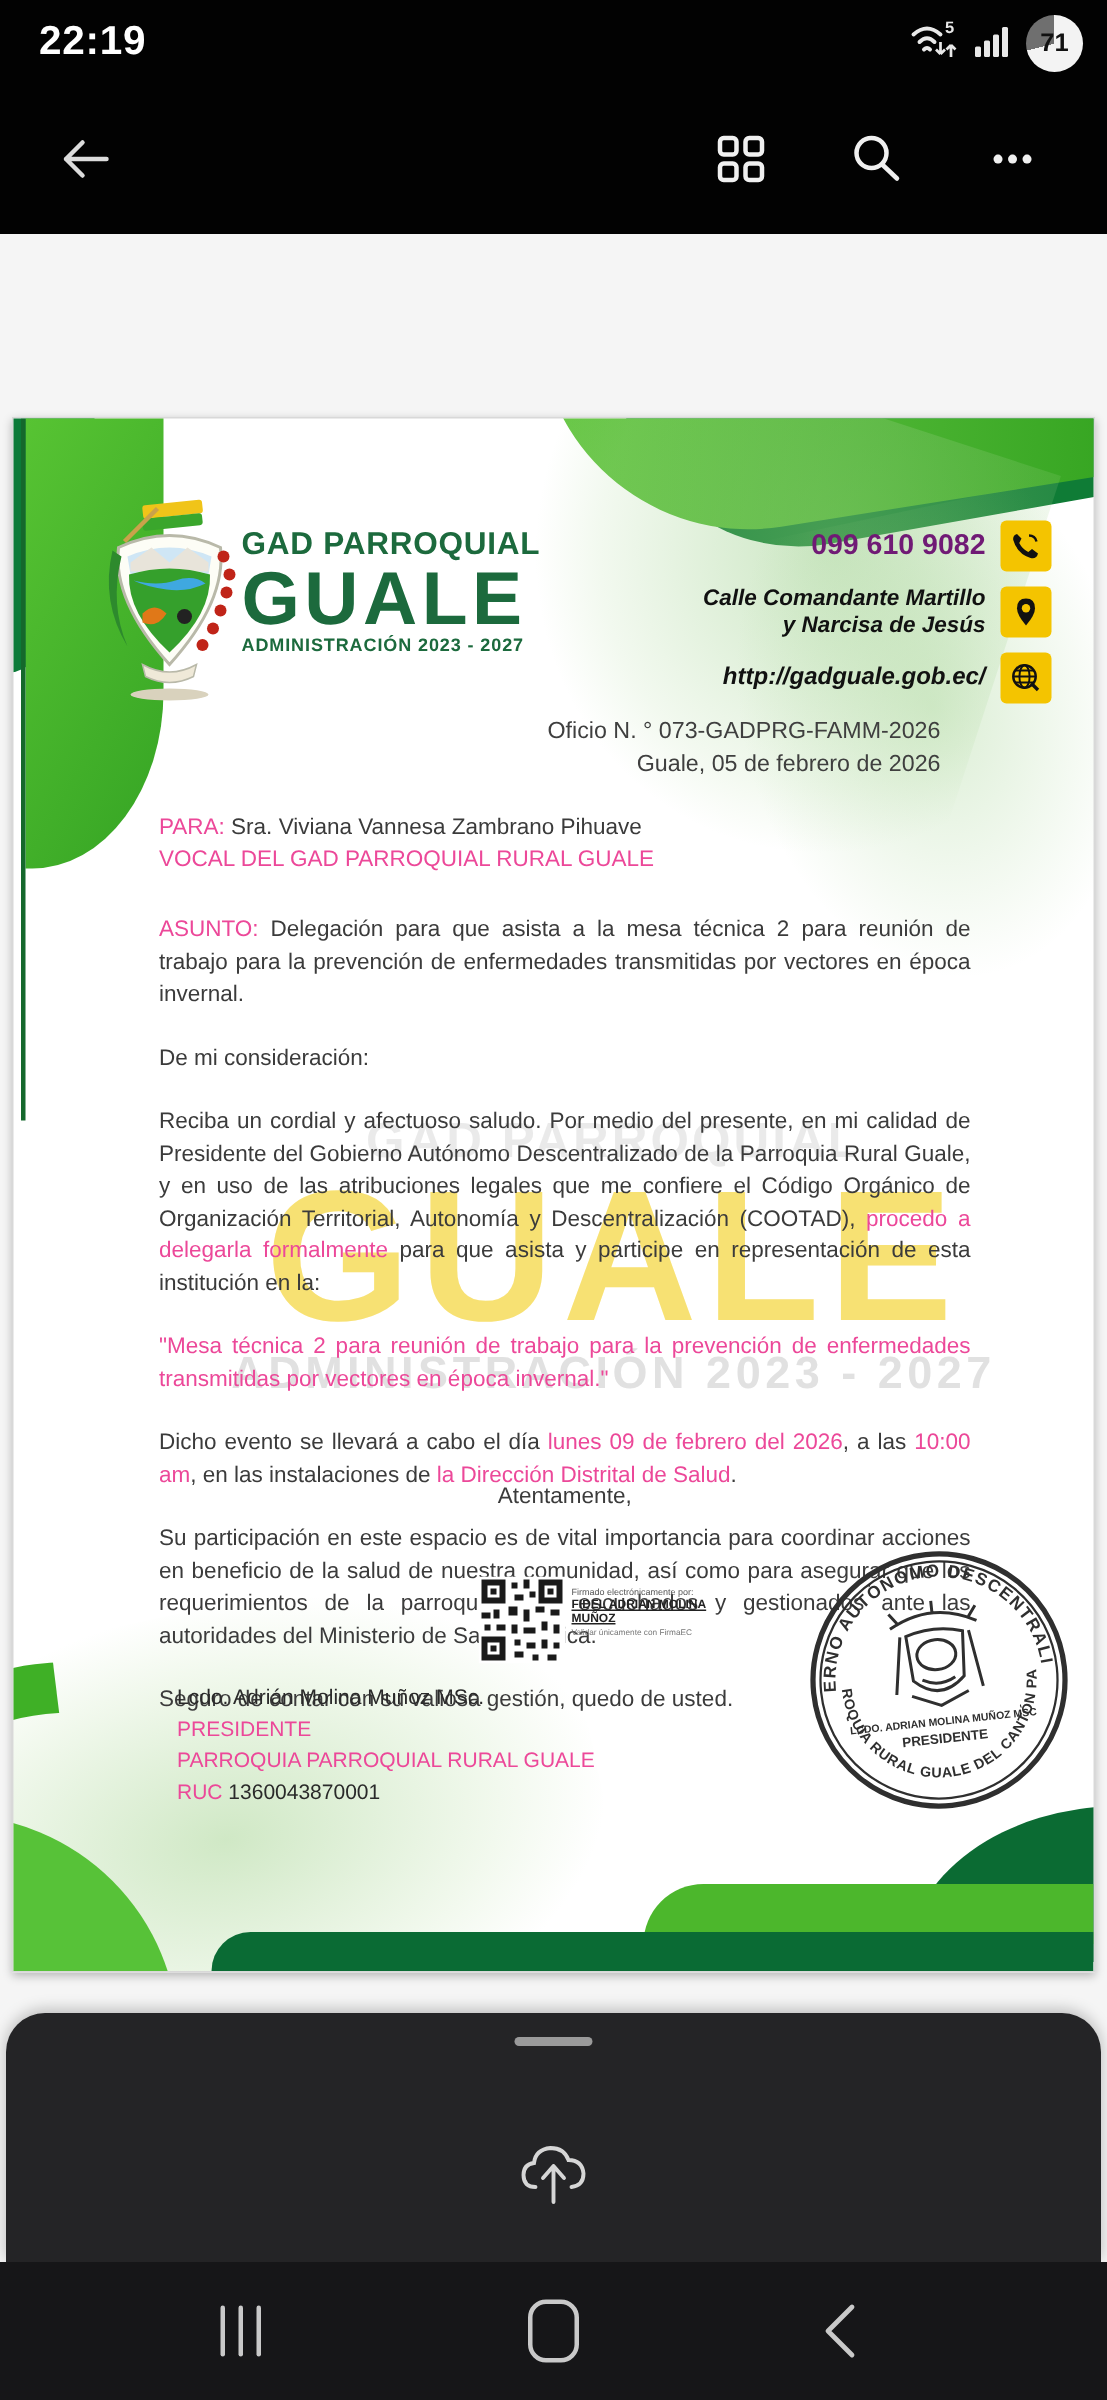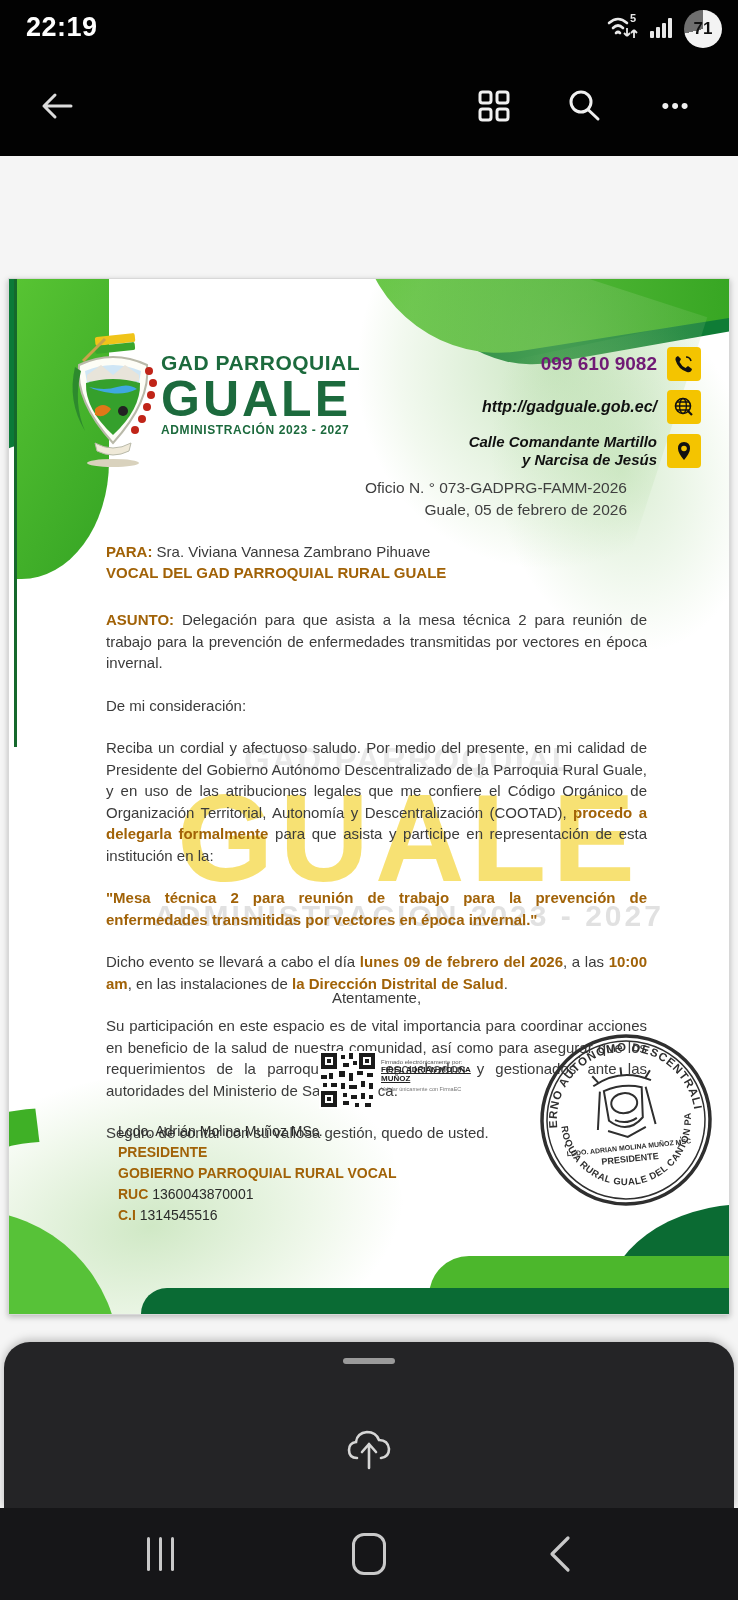--- a/index.html
+++ b/index.html
@@ -61,21 +61,21 @@
   .c-row { display:flex; justify-content:flex-end; align-items:center; gap:10px; margin-bottom:9px; }
   .c-ico { width:34px; height:34px; background:#f4c400; border-radius:4px; display:flex; align-items:center; justify-content:center; flex:0 0 34px; }
   .c-phone { font-size:19px; font-weight:800; color:#701a75; }
   .c-url { font-size:16px; font-weight:800; font-style:italic; color:#111; }
   .c-addr { font-size:15px; font-weight:800; font-style:italic; color:#111; text-align:right; line-height:18px; }
 
   .oficio { right:102px; top:198px; text-align:right; font-size:15.5px; color:#3f3f3f; line-height:22px; }
 
   .body-col { left:97px; top:262px; width:541px; font-size:15px; color:#3b3b3b; }
   .para { text-align:justify; line-height:21.5px; margin-bottom:21px; }
-  .b { font-weight:700; color:#a16207; }
+  .b { font-weight:400; color:#ec4899; }
 
   
   .atent { left:97px; top:710px; width:541px; text-align:center; font-size:15px; color:#3b3b3b; }
   .qr-wrap { left:310px; top:772px; display:flex; gap:4px; align-items:flex-start; }
   .qr-texts { padding-top:8px; width:150px; }
   .qr-t1 { font-size:6px; color:#555; }
   .qr-name { font-size:8px; font-weight:700; color:#222; line-height:9px;text-decoration:underline; }
   .qr-t2 { font-size:5.5px; color:#777; margin-top:3px; }
   .sig-block { left:109px; top:842px; width:541px; text-align:left; color:#2a2a2a; font-size:14px; line-height:21px; }
 
@@ -216,39 +216,39 @@
       <div class="c-row">
         <span class="c-phone">099 610 9082</span>
         <span class="c-ico">
           <svg width="22" height="22" viewBox="0 0 22 22">
               <path d="M5 3 L8 6 L6.5 9 Q8.5 13 12.5 15 L15 13 L19 16 Q18 20 14 19 Q5 16 2.5 7 Q2 4 5 3 Z" fill="#111"></path>
               <path d="M13 4 Q17 4 18 8" stroke="#111" stroke-width="1.6" fill="none"></path>
             </svg>
         </span>
       </div>
       <div class="c-row">
+        <span class="c-addr">
+          <span>Calle Comandante Martillo</span><br>
+          <span>y Narcisa de Jesús</span>
+        </span>
+        <span class="c-ico">
+          <svg width="22" height="22" viewBox="0 0 22 22">
+              <path d="M11 2 Q17 2 17 8.5 Q17 13 11 20 Q5 13 5 8.5 Q5 2 11 2 Z" fill="#111"></path>
+              <circle cx="11" cy="8.5" r="2.8" fill="#f4c400"></circle>
+            </svg>
+        </span>
+      </div>
+      <div class="c-row">
         <span class="c-url">http://gadguale.gob.ec/</span>
         <span class="c-ico">
           <svg width="22" height="22" viewBox="0 0 22 22">
               <circle cx="10" cy="10" r="7.5" stroke="#111" stroke-width="1.6" fill="none"></circle>
               <ellipse cx="10" cy="10" rx="3.4" ry="7.5" stroke="#111" stroke-width="1.3" fill="none"></ellipse>
               <path d="M2.8 10 H17.2 M4 6 H16 M4 14 H16" stroke="#111" stroke-width="1.3"></path>
               <path d="M14.5 14.5 L19 19" stroke="#111" stroke-width="2.2"></path>
-            </svg>
-        </span>
-      </div>
-      <div class="c-row">
-        <span class="c-addr">
-          <span>Calle Comandante Martillo</span><br>
-          <span>y Narcisa de Jesús</span>
-        </span>
-        <span class="c-ico">
-          <svg width="22" height="22" viewBox="0 0 22 22">
-              <path d="M11 2 Q17 2 17 8.5 Q17 13 11 20 Q5 13 5 8.5 Q5 2 11 2 Z" fill="#111"></path>
-              <circle cx="11" cy="8.5" r="2.8" fill="#f4c400"></circle>
             </svg>
         </span>
       </div>
     </div>
 
     <div class="doc-z oficio">
       <div>Oficio N. ° 073-GADPRG-FAMM-2026</div>
       <div>Guale, 05 de febrero de 2026</div>
     </div>
 
@@ -323,23 +323,22 @@
         <div class="qr-t1">Firmado electrónicamente por:</div>
         <div class="qr-name">FIDEL ADRIAN MOLINA</div>
         <div class="qr-name">MUÑOZ</div>
         <div class="qr-t2">Validar únicamente con FirmaEC</div>
       </div>
     </div>
 
     <div class="doc-z sig-block">
       <div>Lcdo. Adrián Molina Muñoz MSc.</div>
       <div class="b">PRESIDENTE</div>
-      <div class="b">GOBIERNO PARROQUIAL RURAL VOCAL</div>
+      <div class="b">PARROQUIA PARROQUIAL RURAL GUALE</div>
       <div><span class="b">RUC</span><span> 1360043870001</span></div>
-      <div><span class="b">C.I</span><span> 1314545516</span></div>
     </div>
 
     <div class="doc-z seal">
       <svg width="178" height="178" viewBox="0 0 178 178" style="transform:rotate(-6deg);">
         <defs>
           <path id="arcTop" d="M 20 89 A 69 69 0 0 1 158 89"></path>
           <path id="arcBot" d="M 24 89 A 65 65 0 0 0 154 89"></path>
         </defs>
         <circle cx="89" cy="89" r="84" fill="none" stroke="#2f2f2f" stroke-width="3.5"></circle>
         <circle cx="89" cy="89" r="79" fill="none" stroke="#2f2f2f" stroke-width="1.5"></circle>

